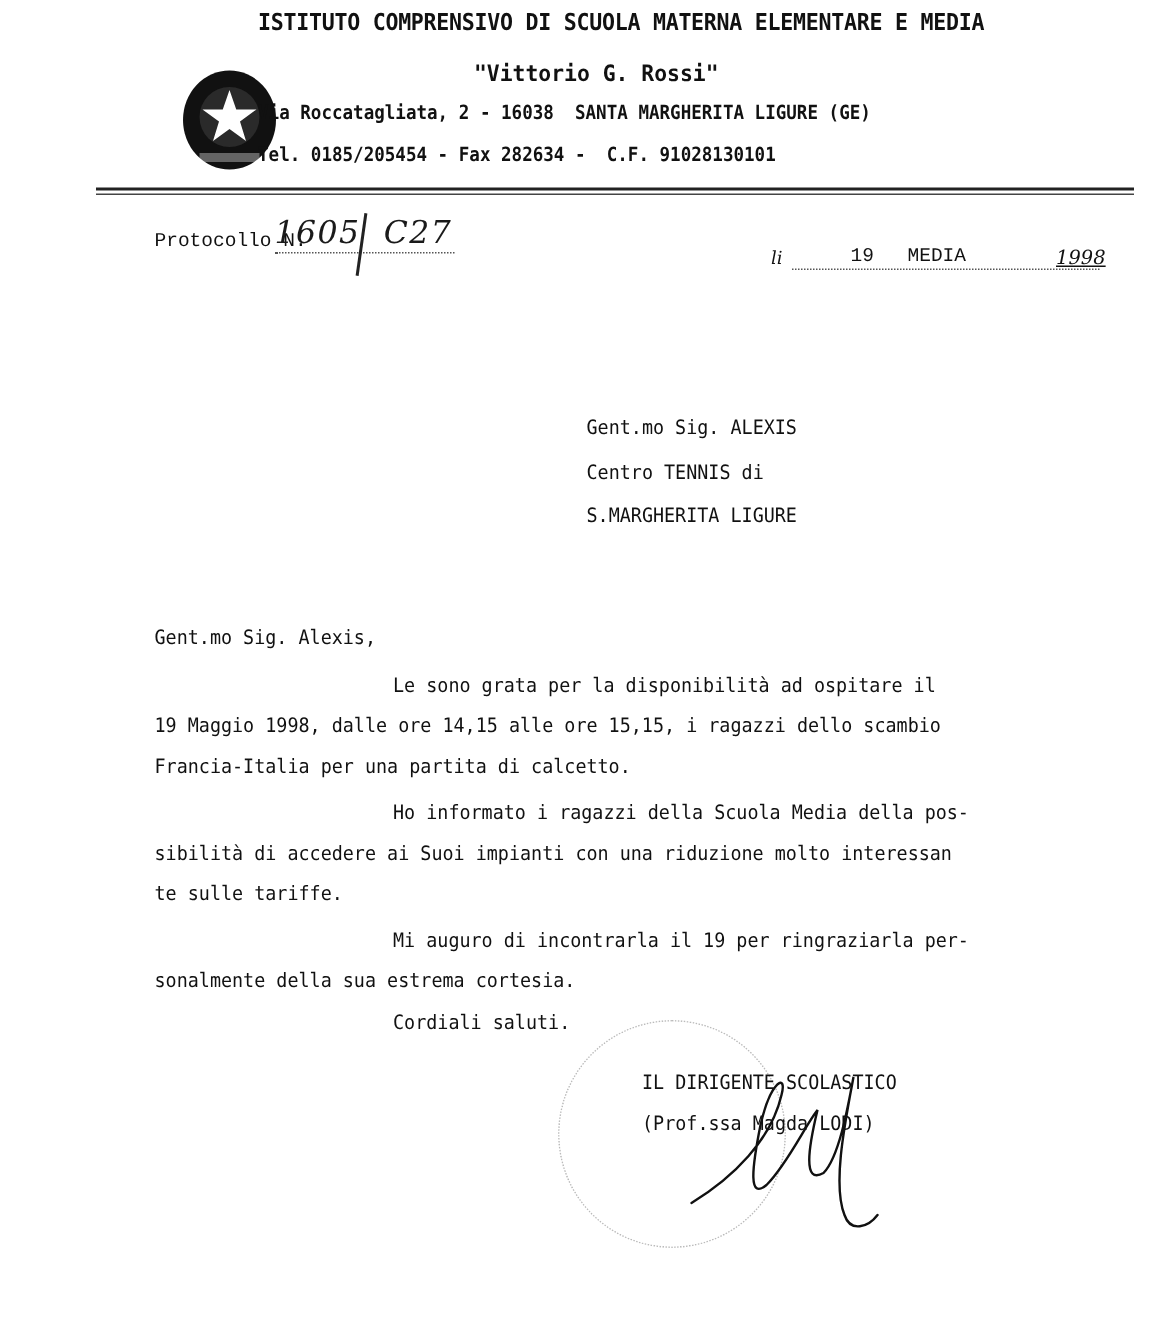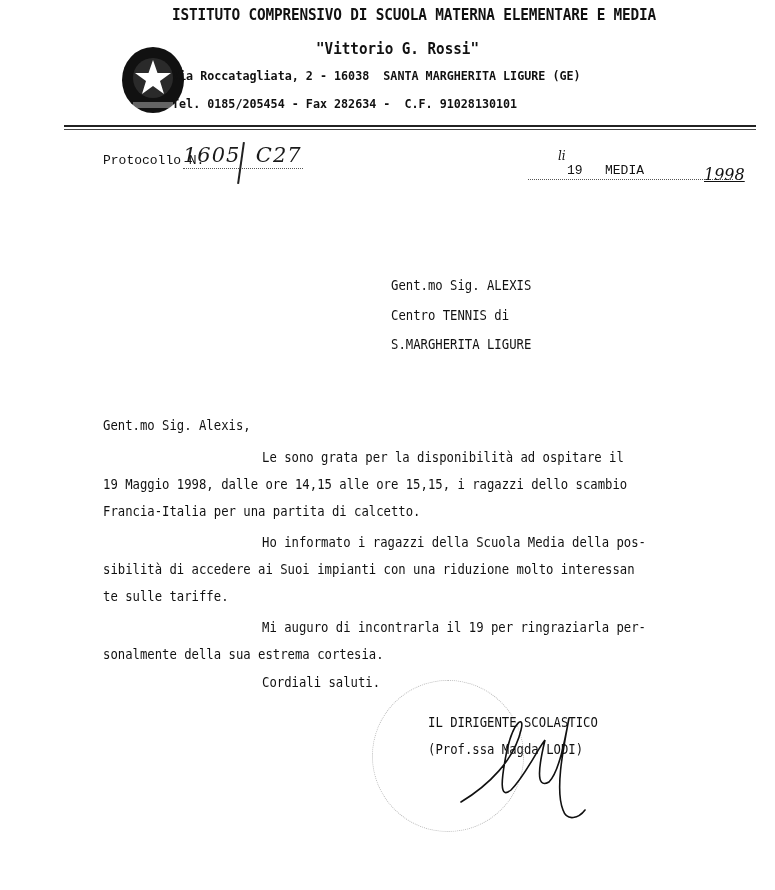--- a/index.html
+++ b/index.html
@@ -13,24 +13,24 @@
   .lh-addr { left: 172px; top: 68px; font-family: "DejaVu Sans Mono", monospace; font-size: 13px; font-weight: bold; transform: scaleX(0.9); transform-origin: left; }
   .lh-tel { left: 172px; top: 96px; font-family: "DejaVu Sans Mono", monospace; font-size: 13px; font-weight: bold; transform: scaleX(0.9); transform-origin: left; }
   .emblem { left: 100px; top: 26px; width: 68px; height: 72px; }
   .rule { left: 64px; width: 692px; height: 0; border-top: 2px solid #222; }
   .rule.r1 { top: 125px; }
   .rule.r2 { top: 129px; border-top-width: 1px; border-color: #444; }
   .proto-label { left: 103px; top: 153px; font-family: Liberation Mono, monospace; font-size: 13px; }
   .proto-num { left: 183px; top: 143px; font-family: "DejaVu Serif", serif; font-style: italic; font-size: 21px; color: #1a1a1a; letter-spacing: 1px; text-align: center; }
   .proto-dots { left: 183px; top: 168px; width: 120px; border-top: 1px dotted #555; }
   .slash { left: 240px; top: 142px; width: 2px; height: 42px; background: #222; transform: rotate(8deg); }
-  .date-li { left: 514px; top: 149px; font-family: "DejaVu Serif", serif; font-style: italic; font-size: 12px; margin-left: 44px; }
+  .date-li { left: 514px; top: 165px; font-family: "DejaVu Serif", serif; font-style: italic; font-size: 12px; }
   .date-day { left: 567px; top: 163px; font-size: 13px; }
   .date-month { left: 605px; top: 163px; font-size: 13px; }
-  .date-year { left: 704px; top: 165px; font-family: "DejaVu Serif", serif; font-style: italic; font-size: 16px; text-decoration: underline; }
+  .date-year { left: 704px; top: 165px; font-family: "DejaVu Serif", serif; font-style: italic; font-size: 13px; text-decoration: underline; }
   .date-dots { left: 528px; top: 179px; width: 205px; border-top: 1px dotted #555; }
   .body-text { font-family: "DejaVu Sans Mono", monospace; font-size: 13.2px; transform: scaleX(0.93); transform-origin: left; }
   .sig-text { font-family: "DejaVu Sans Mono", monospace; font-size: 13.2px; transform: scaleX(0.93); transform-origin: left; }
   .stamp { left: 372px; top: 680px; width: 150px; height: 150px; border-radius: 50%; border: 1px dotted #bbb; }
   .signature { left: 440px; top: 692px; width: 150px; height: 120px; }
 </style>
 </head>
 <body>
 
 <div class="abs emblem">

